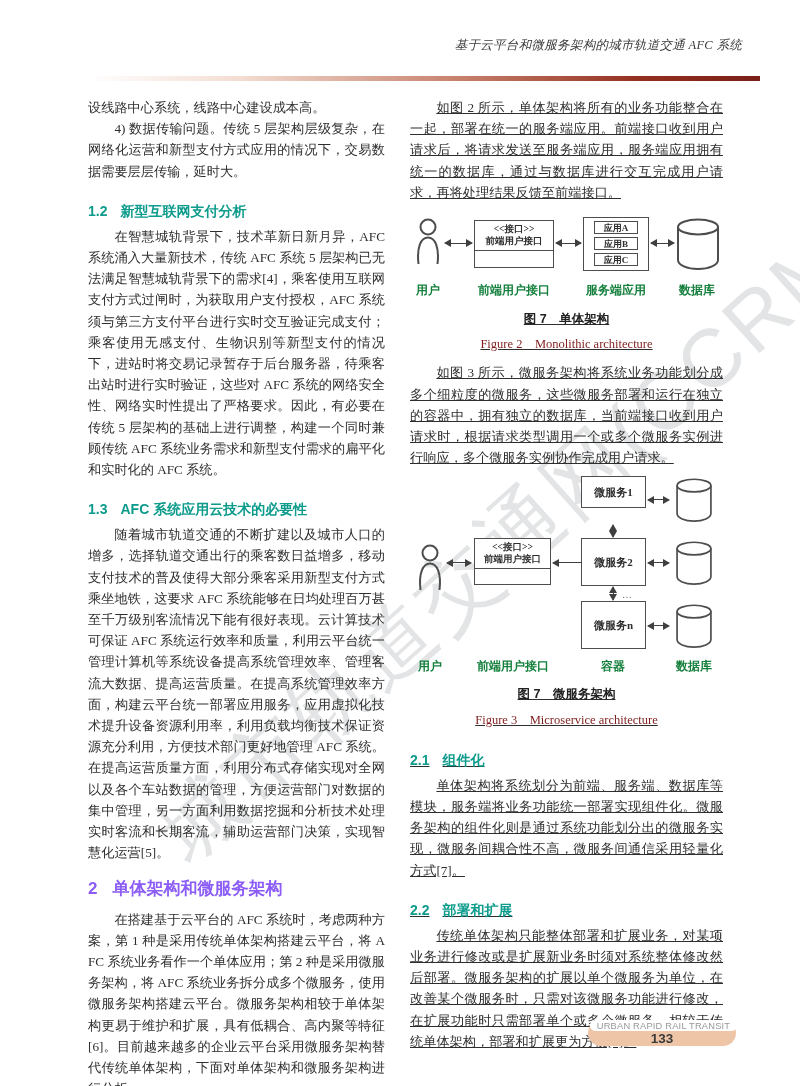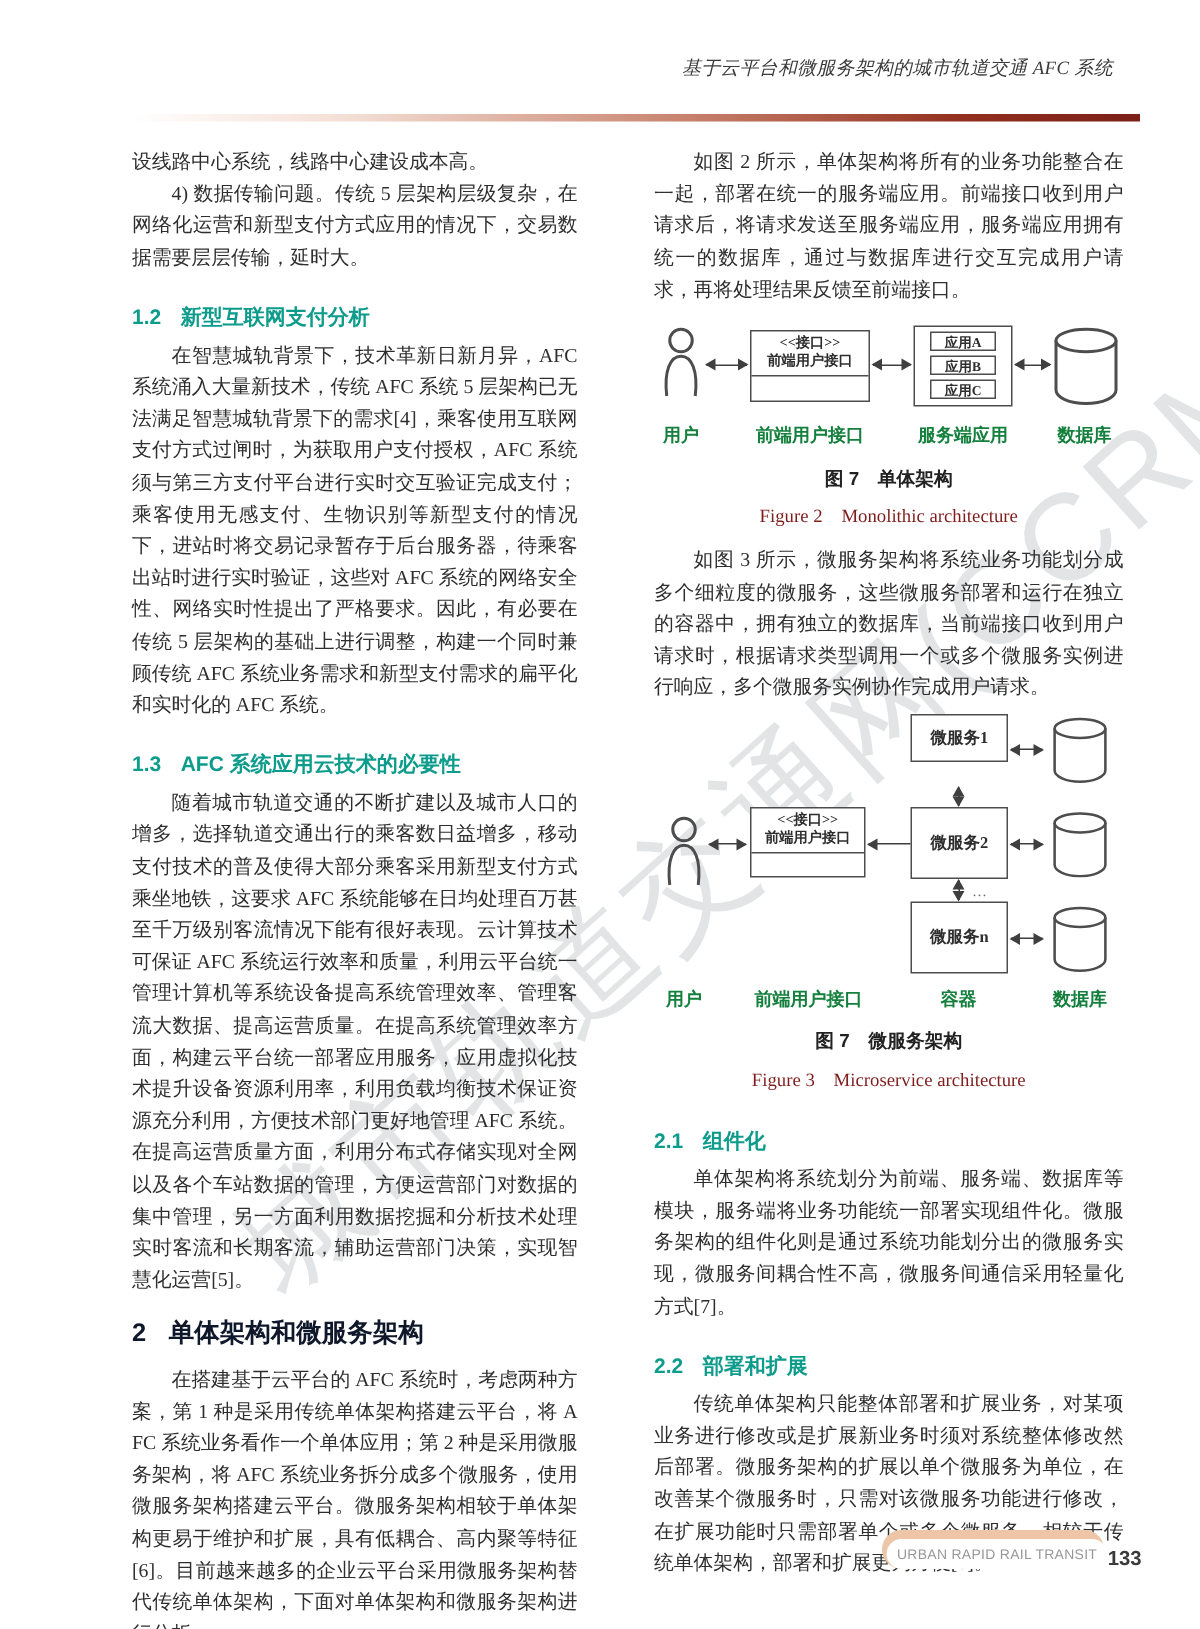--- a/index.html
+++ b/index.html
@@ -9,27 +9,27 @@
   .running-title{position:absolute;top:37px;right:58px;font-style:italic;font-size:12.5px;color:#3a3a3a;letter-spacing:.3px;}
   .header-rule{position:absolute;left:88px;right:40px;top:76px;height:5px;
       background:linear-gradient(to right,rgba(200,120,90,0) 0%,rgba(222,160,130,.35) 22%,rgba(185,98,72,.8) 55%,#93301f 82%,#7a2018 100%);}
   
   .watermark{position:absolute;left:135px;top:805px;transform:rotate(-42deg);transform-origin:0 0;
       font-family:"Liberation Sans",sans-serif;font-size:82px;letter-spacing:4px;white-space:nowrap;
       color:rgba(110,120,124,.20);z-index:0;pointer-events:none;}
   
   .col{position:absolute;top:97px;font-size:13.2px;line-height:21.2px;text-align:justify;z-index:1;}
   .col-left{left:88px;width:297px;}
-  .col-right{left:436px;width:313px;}
+  .col-right{left:410px;width:313px;text-decoration:underline;}
   p{margin:0;word-break:break-all;}
   .ind{text-indent:2em;}
   
   .sec{margin:20px 0 5px;color:#0d9b8c;font-family:"Liberation Sans",sans-serif;font-weight:bold;font-size:14px;line-height:19px;}
   .sec .num{margin-right:13px;}
-  .chap{margin:13px 0 9px;color:#0f172a;font-family:"Liberation Sans",sans-serif;font-weight:bold;font-size:17px;line-height:23px;}
+  .chap{margin:13px 0 9px;color:#8b5cf6;font-family:"Liberation Sans",sans-serif;font-weight:bold;font-size:17px;line-height:23px;}
   .chap .num{margin-right:15px;}
   
   .figure{margin:7px 0 7px;}
   .figcanvas{position:relative;}
   .fig2-canvas{height:90px;}
   .fig3-canvas{height:200px;}
   .dbox{position:absolute;background:#fff;border:1.5px solid #4d4d4d;box-sizing:border-box;}
   .iface-text{padding-top:3px;text-align:center;font-weight:bold;font-size:9.5px;line-height:11.5px;border-bottom:1.2px solid #4d4d4d;padding-bottom:3px;}
   .appbox{margin:3px auto 0;width:44px;height:13px;border:1.2px solid #4d4d4d;font-size:9px;line-height:12px;text-align:center;font-weight:bold;box-sizing:border-box;background:#fff;}
   .svcbox{display:flex;align-items:center;justify-content:center;font-size:11px;font-weight:bold;}
@@ -44,21 +44,21 @@
   .varrow{position:absolute;width:0;border-left:1.6px solid #3f3f3f;}
   .varrow::before{content:"";position:absolute;left:-4.8px;top:-1px;width:0;height:0;
       border-left:4px solid transparent;border-right:4px solid transparent;border-bottom:7px solid #3f3f3f;}
   .varrow::after{content:"";position:absolute;left:-4.8px;bottom:-1px;width:0;height:0;
       border-left:4px solid transparent;border-right:4px solid transparent;border-top:7px solid #3f3f3f;}
   
   .cap-cn{margin-top:9px;text-align:center;font-family:"Liberation Sans",sans-serif;font-weight:bold;font-size:12.5px;color:#222;}
   .cap-en{margin-top:4px;text-align:center;font-size:12.5px;color:#7f1d1d;}
   
   .footer-pill{position:absolute;left:588px;top:1020px;width:148px;height:26px;background:#eec6a7;
-      border-radius:13px;display:flex;align-items:flex-end;z-index:2;}
+      border-radius:13px;display:flex;align-items:center;z-index:2;flex-direction:column;}
   .footer-inner{background:#fff;border-radius:10px;height:20px;margin-left:3px;padding:0 7px;
       display:flex;align-items:center;font-family:"Liberation Sans",sans-serif;font-size:9.3px;color:#979797;letter-spacing:.2px;white-space:nowrap;}
   .footer-page{flex:1;text-align:center;font-family:"Liberation Sans",sans-serif;font-weight:bold;font-size:13.5px;color:#3a3a3a;}
 </style>
 </head>
 <body>
 
 <div class="page">
 
   <div class="running-title">基于云平台和微服务架构的城市轨道交通 AFC 系统</div>

